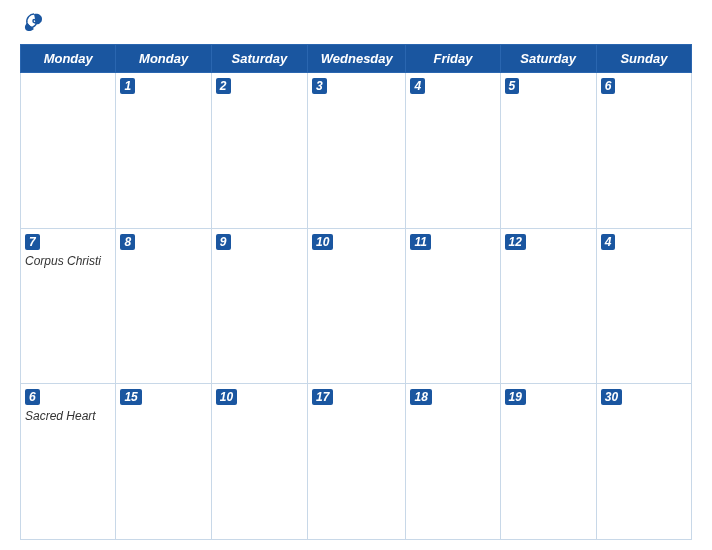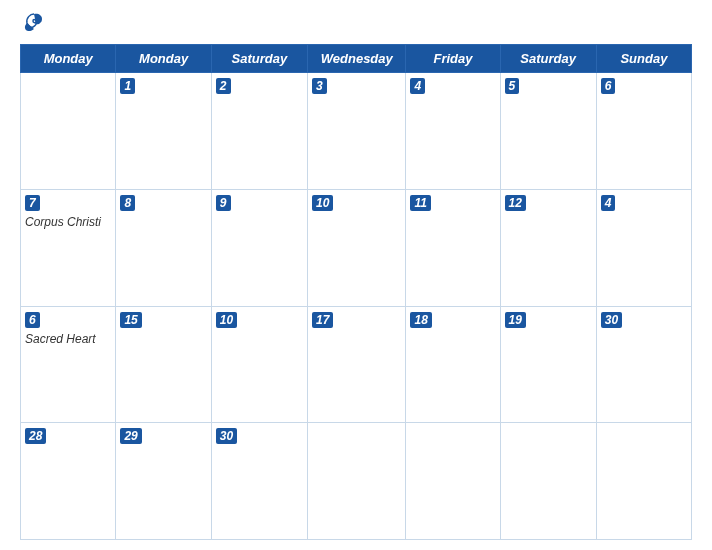--- a/index.html
+++ b/index.html
@@ -150,23 +150,14 @@
       </tr>
       <tr>
         <td><span class="day-num">6</span><div class="holiday">Sacred Heart</div></td>
         <td><span class="day-num">15</span></td>
         <td><span class="day-num">10</span></td>
         <td><span class="day-num">17</span></td>
         <td><span class="day-num">18</span></td>
         <td><span class="day-num">19</span></td>
         <td><span class="day-num">30</span></td>
       </tr>
-      <tr>
-        <td><span class="day-num">28</span></td>
-        <td><span class="day-num">29</span></td>
-        <td><span class="day-num">30</span></td>
-        <td></td>
-        <td></td>
-        <td></td>
-        <td></td>
-      </tr>
     </tbody>
 </table>
 
 </body></html>

